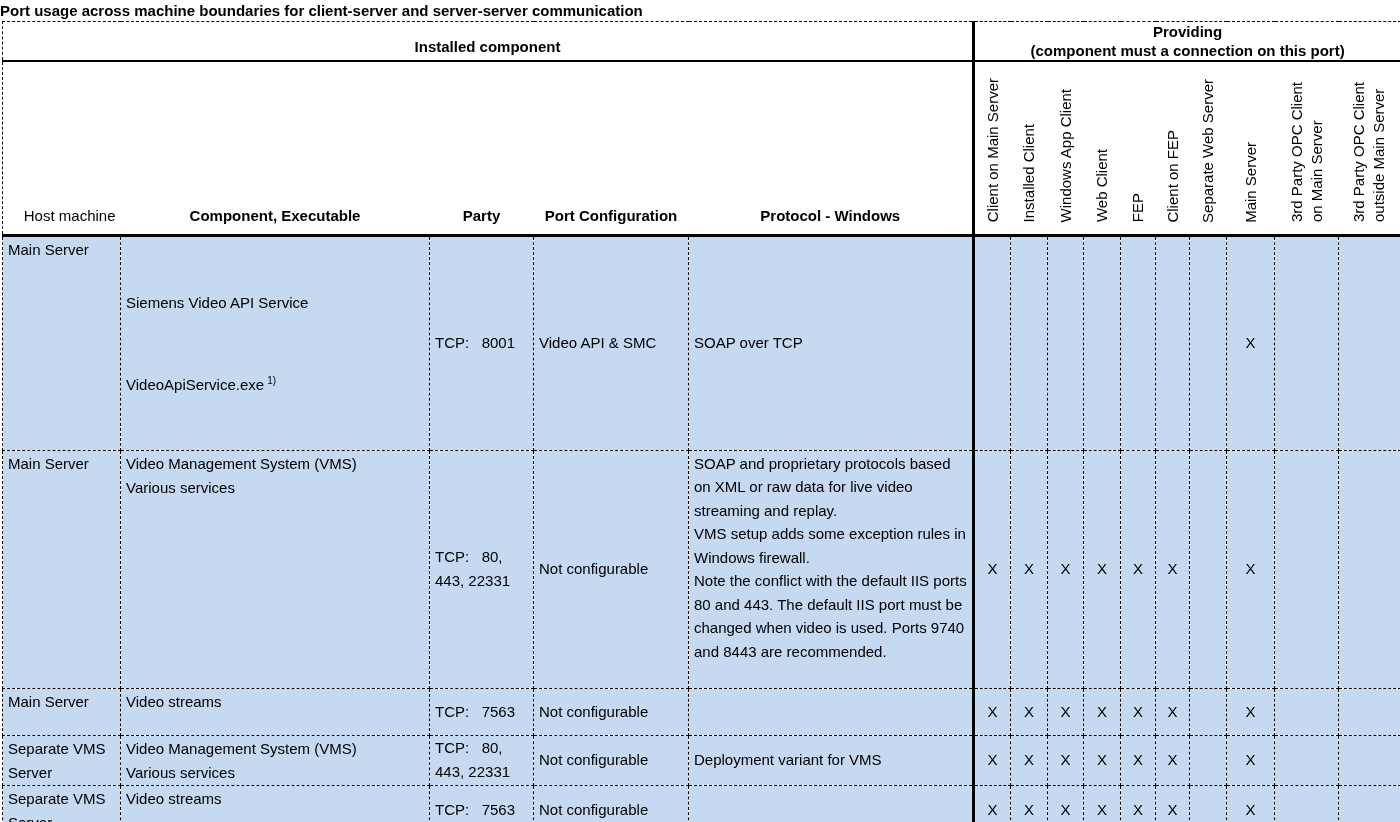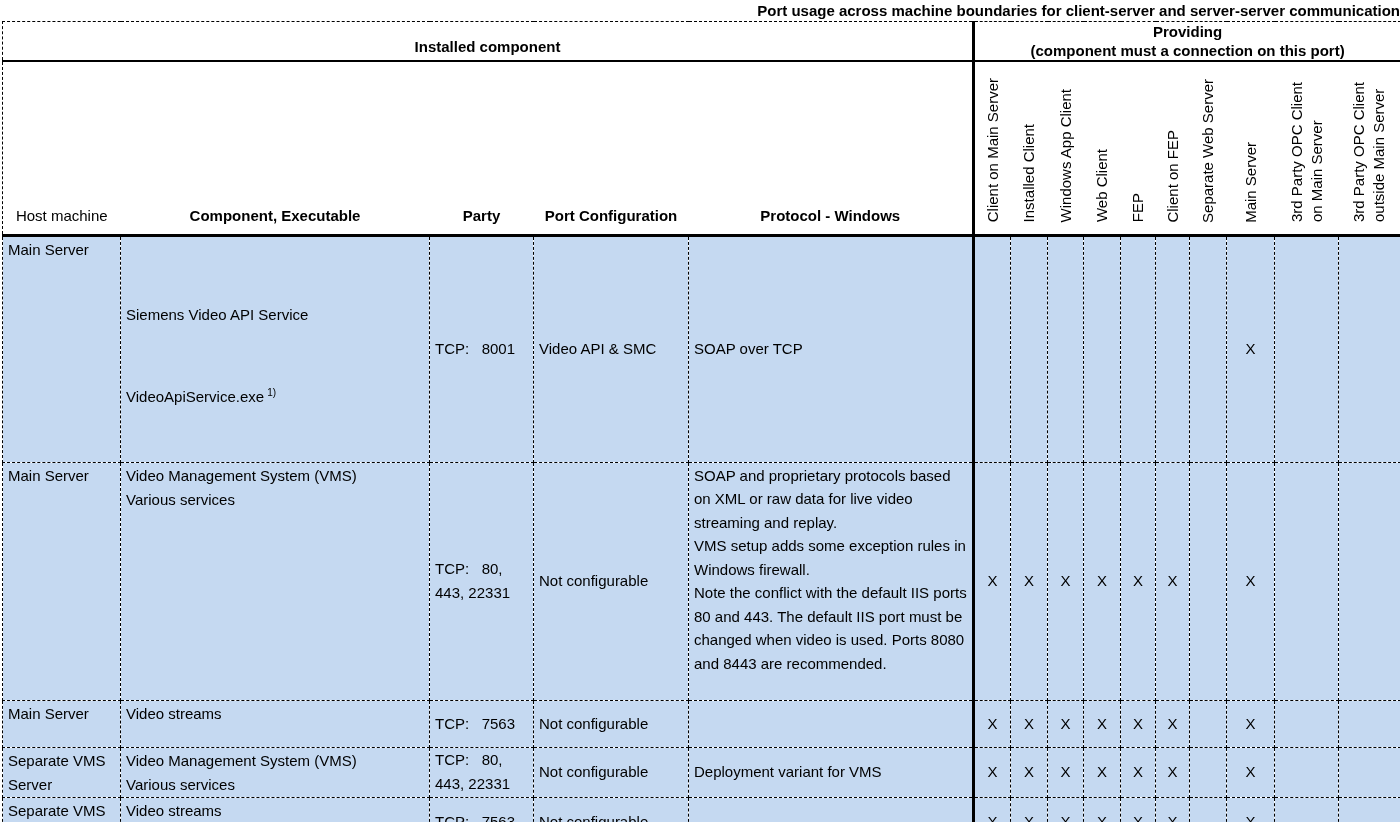--- a/index.html
+++ b/index.html
@@ -1,56 +1,56 @@
 <!DOCTYPE html>
 <html><head>
 <meta charset="utf-8">
 <style>
   html,body{margin:0;padding:0;}
   body{
     width:1400px;height:822px;background:#ffffff;color:#000;
     font-family:"Liberation Sans", sans-serif;overflow:hidden;
   }
   .title{
-    text-align:right;font-weight:bold;font-size:15px;line-height:21px;height:21px;
+    text-align:left;font-weight:bold;font-size:15px;line-height:21px;height:21px;
   }
   table.port-table{
     border-collapse:collapse;table-layout:fixed;margin-left:2px;width:1396px;
     border:1px dashed #000;
   }
   td{
     font-size:15px;line-height:24px;padding:0 5px;overflow:hidden;
     vertical-align:middle;
   }
   
   .hA{font-weight:bold;border:1px dashed #000;border-bottom:2px solid #000;}
   .hA-prov{text-align:center;vertical-align:bottom;padding-bottom:1px;}
   .hA-cons{text-align:center;vertical-align:middle;line-height:19px;border-left:3px solid #000;}
   
   .hB{
     vertical-align:bottom;border-left:none;border-right:none;
     border-bottom:3px solid #000;padding-bottom:6px;background:#fff;
   }
   .hB.first{border-left:1px dashed #000;}
   .hB.consFirst{border-left:3px solid #000;}
-  .al{text-align:center;} .ac{text-align:center;font-weight:bold;}
+  .al{text-align:right;} .ac{text-align:center;font-weight:bold;}
   .hB-rot{text-align:center;padding:0 0 4px 0;}
   .vlabel{
     display:inline-block;writing-mode:vertical-rl;transform:rotate(180deg);
     white-space:pre-line;line-height:20px;font-size:15px;text-align:left;
   }
   
   .c{
     border:1px dashed #000;background:#c5d9f1;white-space:pre-wrap;
   }
   .va-t{vertical-align:top;padding-top:1px;}
   .mark{text-align:center;padding:0 2px;}
   .consFirst{border-left:3px solid #000;}
   .comment-long{line-height:23.5px;padding-top:1px;}
-  .comp1{line-height:26px;padding-top:13px;margin-top:32px;}
+  .comp1{line-height:26px;padding-top:1px;margin-top:32px;}
   .comp1 sup{font-size:10px;margin-left:3px;}
 </style>
 </head>
 <body>
 
 <div class="title">Port usage across machine boundaries for client-server and server-server communication</div>
 
 <table class="port-table">
   <colgroup>
     <col style="width:118px">
@@ -122,21 +122,21 @@
 
   <tr style="height:238px">
     <td class="c va-t">Main Server</td>
     <td class="c va-t">Video Management System (VMS)
 Various services</td>
     <td class="c">TCP:   80,
 443, 22331</td>
     <td class="c">Not configurable</td>
     <td class="c va-t comment-long">SOAP and proprietary protocols based on XML or raw data for live video streaming and replay.
 VMS setup adds some exception rules in Windows firewall.
-Note the conflict with the default IIS ports 80 and 443. The default IIS port must be changed when video is used. Ports 8080 and 8443 are recommended.</td>
+Note the conflict with the default IIS ports 80 and 443. The default IIS port must be changed when video is used. Ports 9740 and 8443 are recommended.</td>
     <td class="c mark consFirst">X</td>
     <td class="c mark">X</td>
     <td class="c mark">X</td>
     <td class="c mark">X</td>
     <td class="c mark">X</td>
     <td class="c mark">X</td>
     <td class="c mark"></td>
     <td class="c mark">X</td>
     <td class="c mark"></td>
     <td class="c mark"></td>

